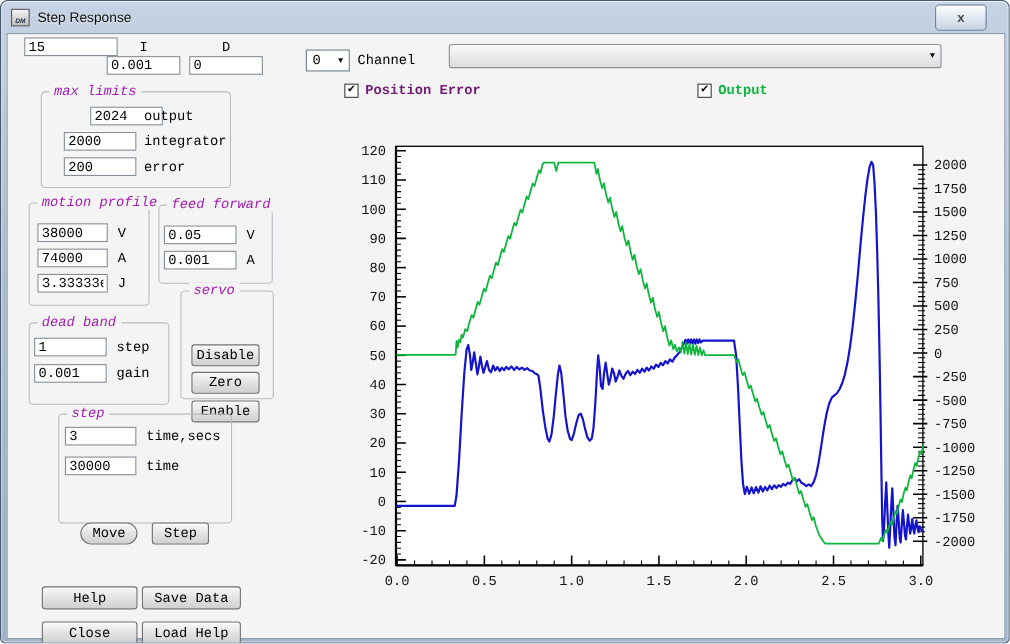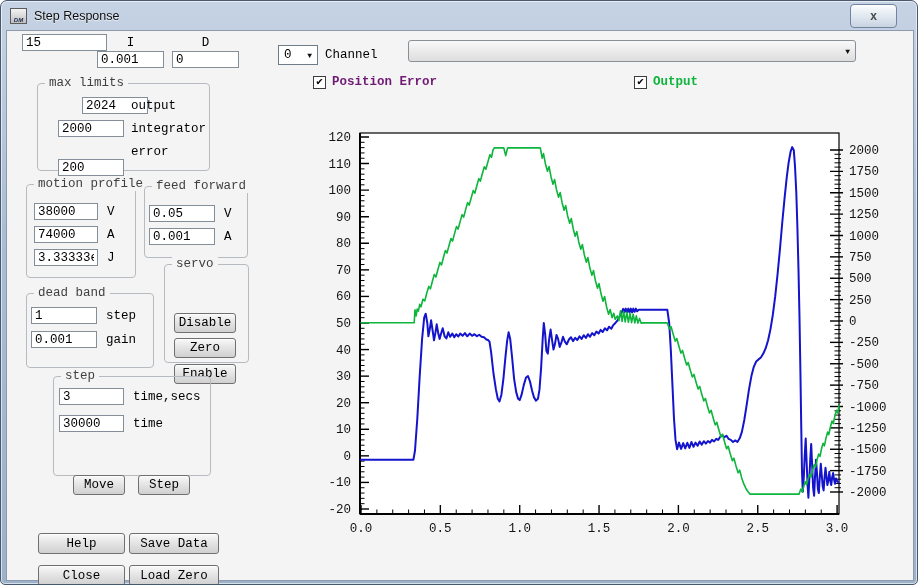--- a/index.html
+++ b/index.html
@@ -12,21 +12,21 @@
            display:flex;align-items:flex-end;justify-content:center;font:italic 700 6px "Liberation Sans",sans-serif;color:#203050;box-sizing:border-box;}
   .closebtn{position:absolute;left:849px;top:3px;width:45px;height:22px;border:1px solid #70839f;border-radius:4px;
             background:linear-gradient(#fdfefe,#e3eaf2 45%,#c9d4e2);display:flex;align-items:center;justify-content:center;
             color:#4a4a4a;font:700 12px "Liberation Sans",sans-serif;cursor:default;box-shadow:0 1px 0 rgba(255,255,255,.7) inset;}
   .client{position:absolute;left:5px;top:29px;width:906px;height:549px;background:#f4f4f4;border:1px solid #8d9aab;box-sizing:content-box;}
   .lbl{position:absolute;font-size:12.5px;color:#000;white-space:pre;text-align:center;}
   .ctr{text-align:center;}
   .field{position:absolute;height:17px;border:1px solid #848e98;background:#fff;font-family:"Liberation Mono",monospace;
          font-size:12.5px;color:#000;padding:0 3px;box-sizing:border-box;outline:none;}
   .grp{position:absolute;border:1px solid #b6bbc1;border-radius:4px;}
-  .grp .gt{position:absolute;top:-8px;left:7px;background:#f4f4f4;padding:0 4px;font-size:12.5px;color:#404040;white-space:pre;}
+  .grp .gt{position:absolute;top:-8px;left:7px;background:#f4f4f4;padding:0 4px;font-size:12.5px;color:#a21caf;white-space:pre;font-style:italic;}
   .btn{position:absolute;border:1px solid #707070;border-radius:3px;background:linear-gradient(#f9f9f9,#e5e5e5 45%,#d0d0d0);
        display:flex;align-items:center;justify-content:center;font-family:"Liberation Mono",monospace;font-size:12.5px;color:#000;
        box-shadow:0 1px 0 rgba(255,255,255,.65) inset;cursor:default;margin-top:32px;}
   .cb{position:absolute;width:13px;height:13px;border:1px solid #3c3c3c;background:#fff;font-size:11px;line-height:11px;
       text-align:center;color:#000;box-sizing:border-box;}
   .combo{position:absolute;display:flex;align-items:center;box-sizing:border-box;font-size:12.5px;padding:0 5px;color:#000;}
   .combo .arr{margin-left:auto;font-size:8px;color:#101010;}
   .combo.plain{background:#fff;border:1px solid #6f7d8a;}
   .combo.fancy{background:linear-gradient(#f9f9f9,#e9e9e9 55%,#dedede);border:1px solid #888f96;border-radius:3px;font-weight:700;}
   .cblabel{position:absolute;font-size:12.5px;font-weight:700;white-space:pre;}
@@ -68,21 +68,21 @@
     <div class="cb" style="left:627px;top:45px;">✔</div>
     <div class="cblabel" style="left:646px;top:44px;color:#0db53c;">Output</div>
 
     <div class="grp" style="left:30px;top:52px;width:171px;height:86px;">
       <div class="gt">max limits</div>
     </div>
     <input class="field" style="left: 51px; top: 66px; width: 66px; margin-left: 24px;" value="2024">
     <div class="lbl" style="left:124px;top:68px;">output</div>
     <input class="field" style="left: 51px; top: 89px; width: 66px;" value="2000">
     <div class="lbl" style="left:124px;top:91px;">integrator</div>
-    <input class="field" style="left: 51px; top: 128px; width: 66px;" value="200">
+    <input class="field" style="left: 51px; top: 112px; width: 66px;" value="200">
     <div class="lbl" style="left:124px;top:114px;">error</div>
 
     <div class="grp" style="left:19px;top:153px;width:108px;height:92px;">
       <div class="gt">motion profile</div>
     </div>
     <input class="field" style="left: 27px; top: 172px; width: 64px;" value="38000">
     <div class="lbl" style="left:100px;top:174px;">V</div>
     <input class="field" style="left: 27px; top: 195px; width: 64px;" value="74000">
     <div class="lbl" style="left:100px;top:197px;">A</div>
     <input class="field" style="left: 27px; top: 218px; width: 64px;" value="3.33333e+">
@@ -111,27 +111,27 @@
     <input class="field" style="left: 24px; top: 300px; width: 66px;" value="0.001">
     <div class="lbl" style="left:99px;top:302px;">gain</div>
 
     <div class="grp" style="left:46px;top:345px;width:156px;height:98px;">
       <div class="gt">step</div>
     </div>
     <input class="field" style="left: 52px; top: 357px; width: 65px;" value="3">
     <div class="lbl" style="left:126px;top:359px;">time,secs</div>
     <input class="field" style="left: 52px; top: 384px; width: 65px;" value="30000">
     <div class="lbl" style="left:126px;top:386px;">time</div>
-    <div class="btn" style="left:66px;top:412px;width:50px;height:18px;">Move</div>
+    <div class="btn" style="left:66px;top:412px;width:50px;height:18px;border-radius:10px;">Move</div>
     <div class="btn" style="left:131px;top:412px;width:50px;height:18px;">Step</div>
 
     <div class="btn" style="left:31px;top:470px;width:85px;height:19px;">Help</div>
     <div class="btn" style="left:122px;top:470px;width:88px;height:19px;">Save Data</div>
     <div class="btn" style="left:31px;top:502px;width:85px;height:19px;">Close</div>
-    <div class="btn" style="left:122px;top:502px;width:88px;height:19px;">Load Zero</div>
+    <div class="btn" style="left:122px;top:502px;width:88px;height:19px;">Load Help</div>
 
     <svg id="plot" style="position:absolute;left:294px;top:90px;" width="600" height="430" viewBox="0 0 600 430">
       <g id="plot-frame">
           <rect x="59" y="12" width="479" height="381" fill="#ffffff" stroke="#000" stroke-width="1.2"></rect>
           <line x1="59" y1="12" x2="59" y2="393" stroke="#000" stroke-width="2"></line>
           <line x1="59" y1="393" x2="538" y2="393" stroke="#000" stroke-width="2"></line>
         </g>
       <g id="left-axis">
           <line x1="59" y1="387.99399999999997" x2="68" y2="387.99399999999997" stroke="#000" stroke-width="1.4"></line>
           <text x="50" y="391.99399999999997" text-anchor="end">-20</text>

